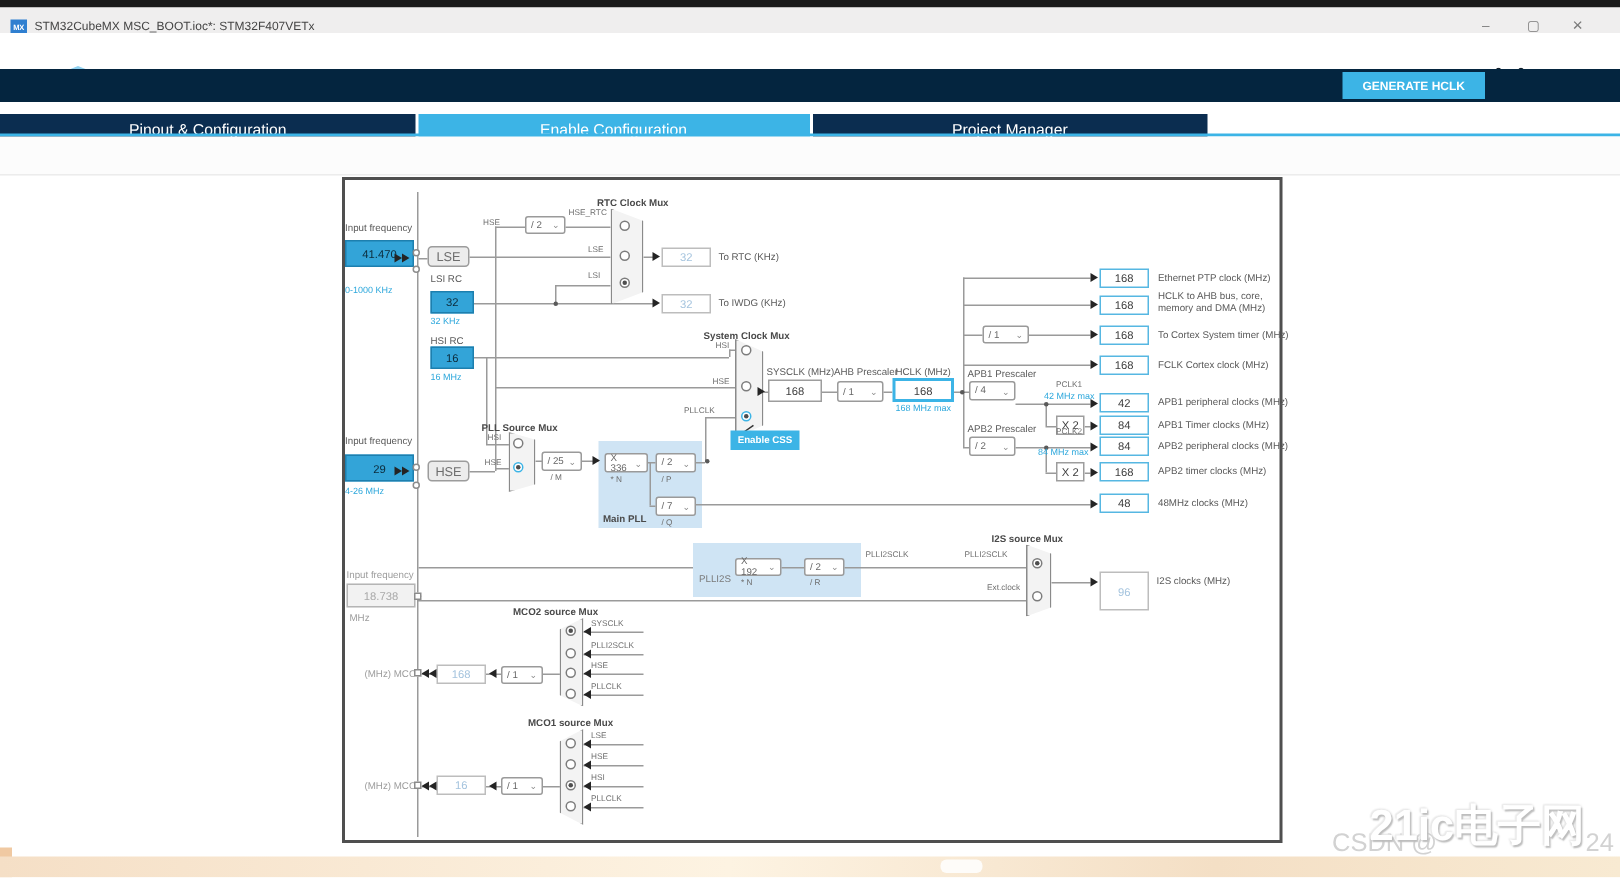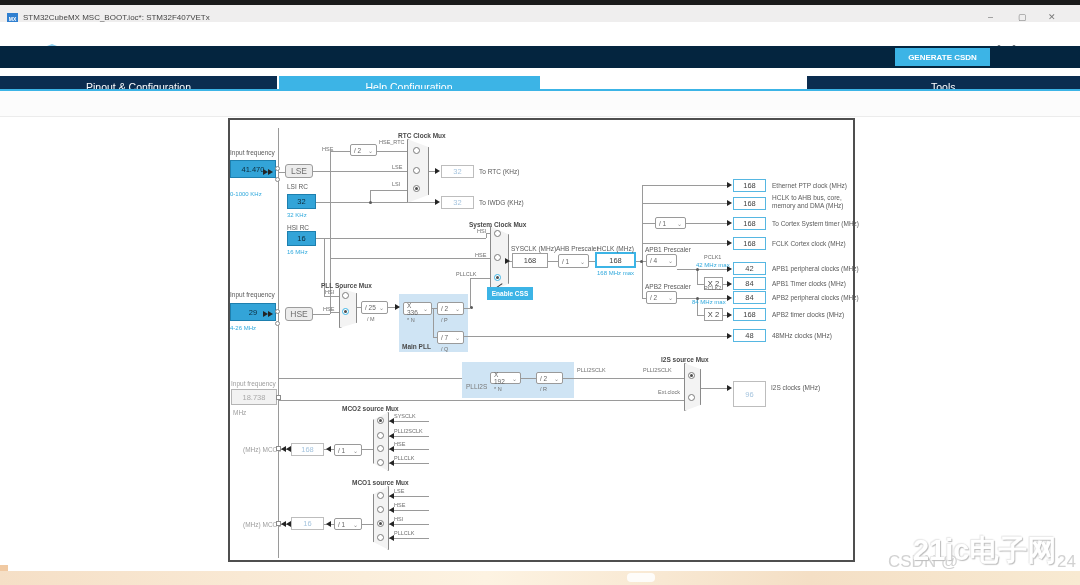--- a/index.html
+++ b/index.html
@@ -114,25 +114,25 @@
   </div>
 
   <div id="breadbar">
     <span class="crumb" style="left:22px;">Home</span>
     <div class="chev" style="left:57px;"></div>
     <span class="crumb" style="left:78px;">STM32F407VETx</span>
     <div class="chev" style="left:165px;"></div>
     <span class="crumb" style="left:186px;font-weight:bold;">MSC_BOOT.ioc - Clock Configuration</span>
     <div class="chev" style="left:303px;"></div>
   </div>
-  <div id="genbtn">GENERATE CSDN</div>
+  <div id="genbtn">GENERATE HCLK</div>
 
   <div class="tab" style="left:0;width:277px;">Pinout &amp; Configuration</div>
-  <div class="tab active" style="left:278.5px;width:261px;">Help Configuration</div>
-  <div class="tab" style="left:806.5px;width:273.5px;">Tools</div>
+  <div class="tab active" style="left:278.5px;width:261px;">Enable Configuration</div>
+  <div class="tab" style="left:541.5px;width:263.5px;">Project Manager</div>
   <div id="accentline"></div>
 
   <div id="toolbar">
     <span class="tbico" style="left:371px;top:96px;color:#5b8aa8;">↩</span>
     <span class="tbico" style="left:402px;top:96px;color:#c4c4c4;">↪</span>
     <span class="tbico" style="left:461px;top:95px;color:#3cb4e6;font-size:14px;font-weight:bold;">↻</span>
     <div id="resolvebtn">Resolve Clock Issues</div>
     <svg style="position:absolute;left:634px;top:96px;" width="13" height="13" viewBox="0 0 13 13">
       <circle cx="5" cy="5" r="4" fill="none" stroke="#58ade0" stroke-width="1.2"></circle>
       <line x1="8" y1="8" x2="12" y2="12" stroke="#58ade0" stroke-width="1.2"></line>

